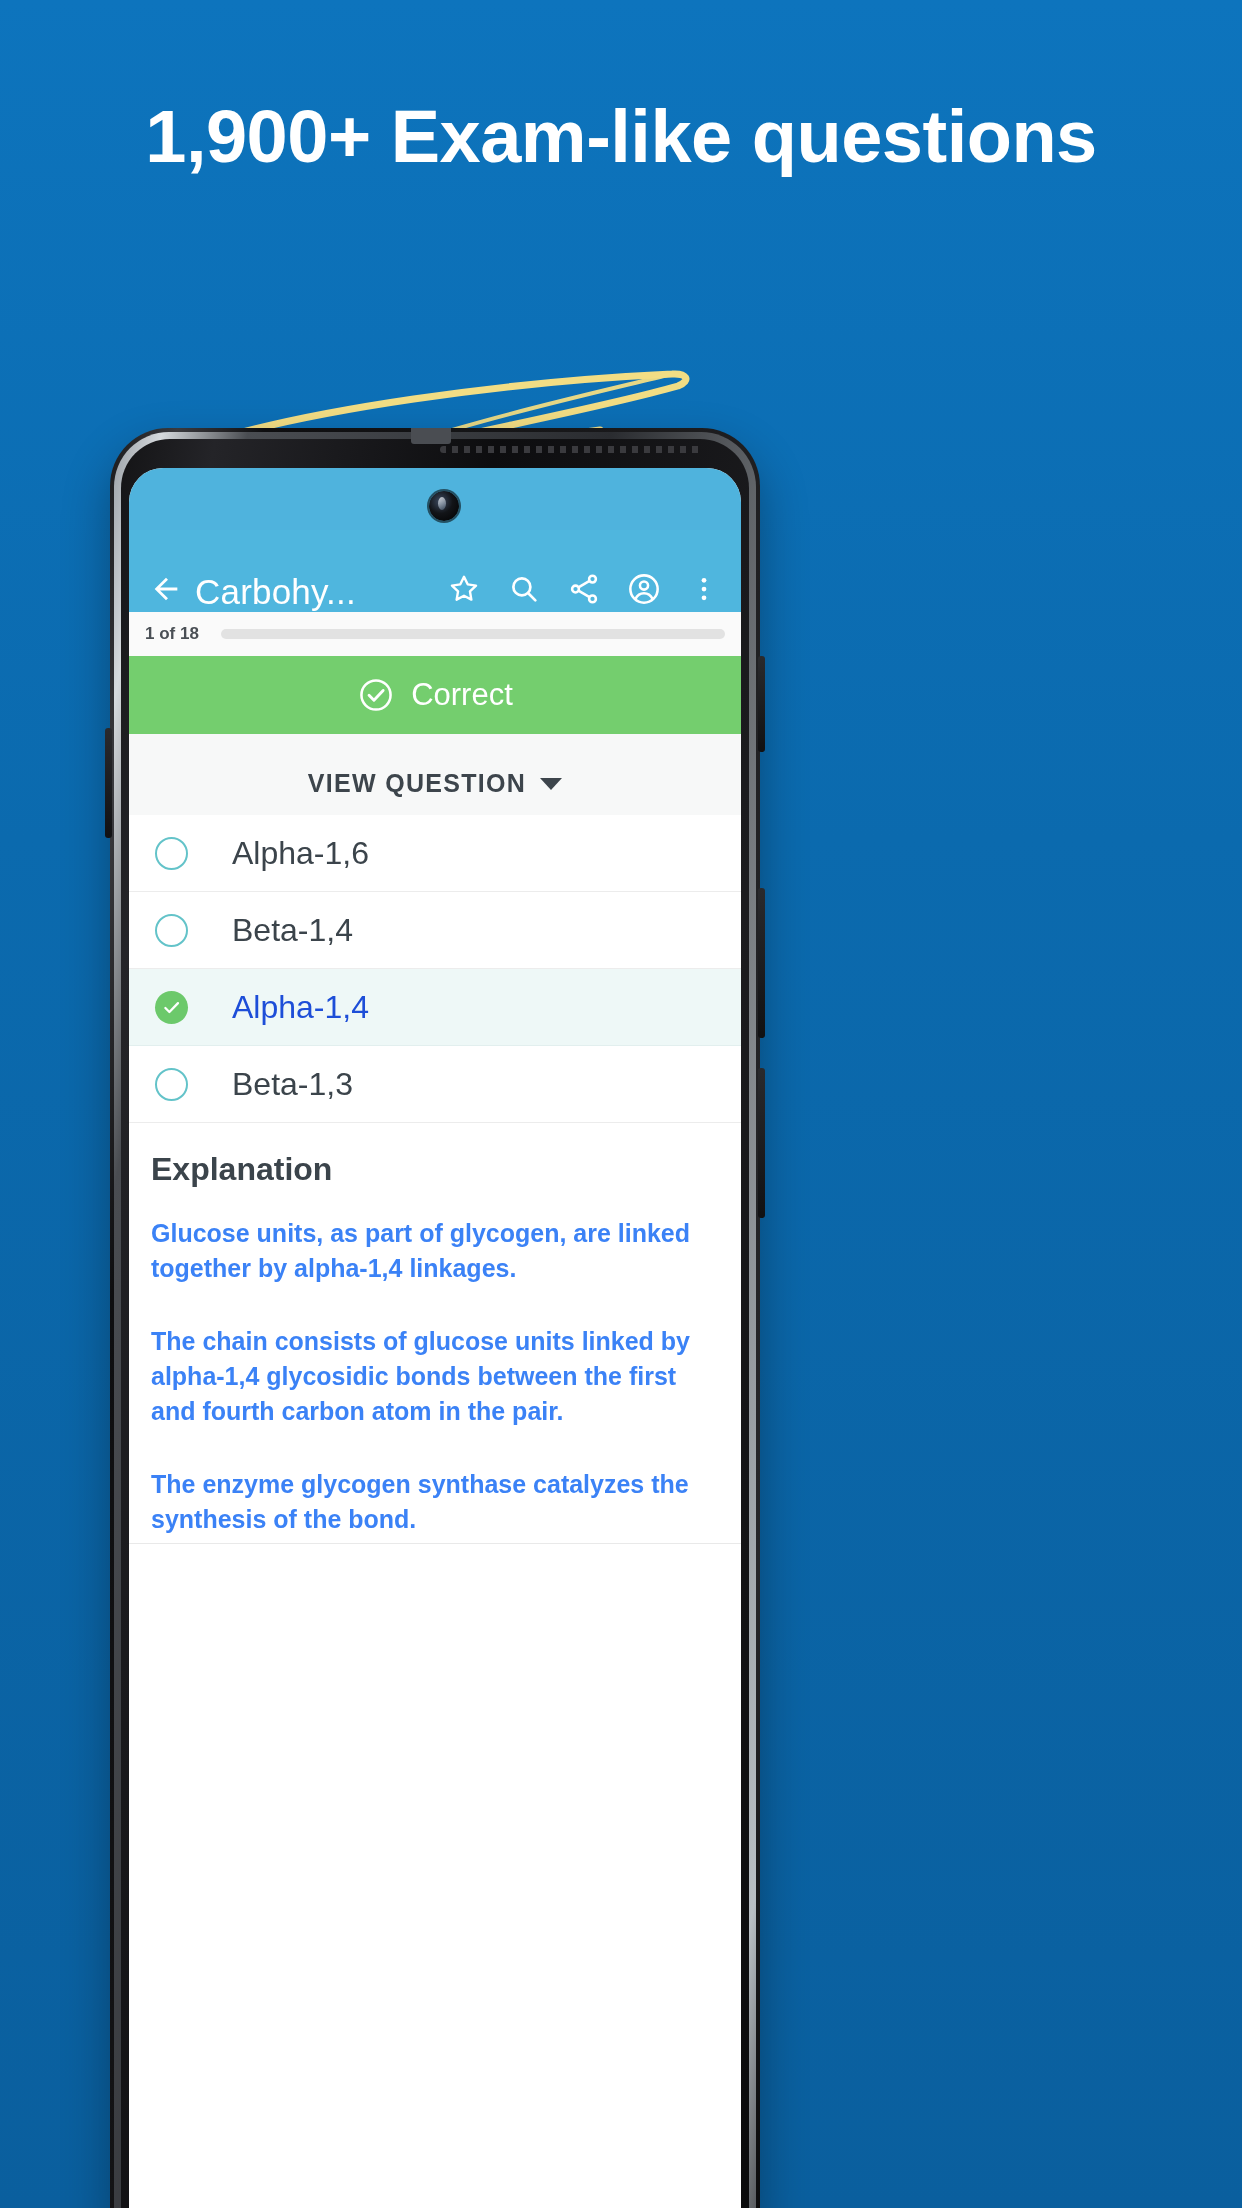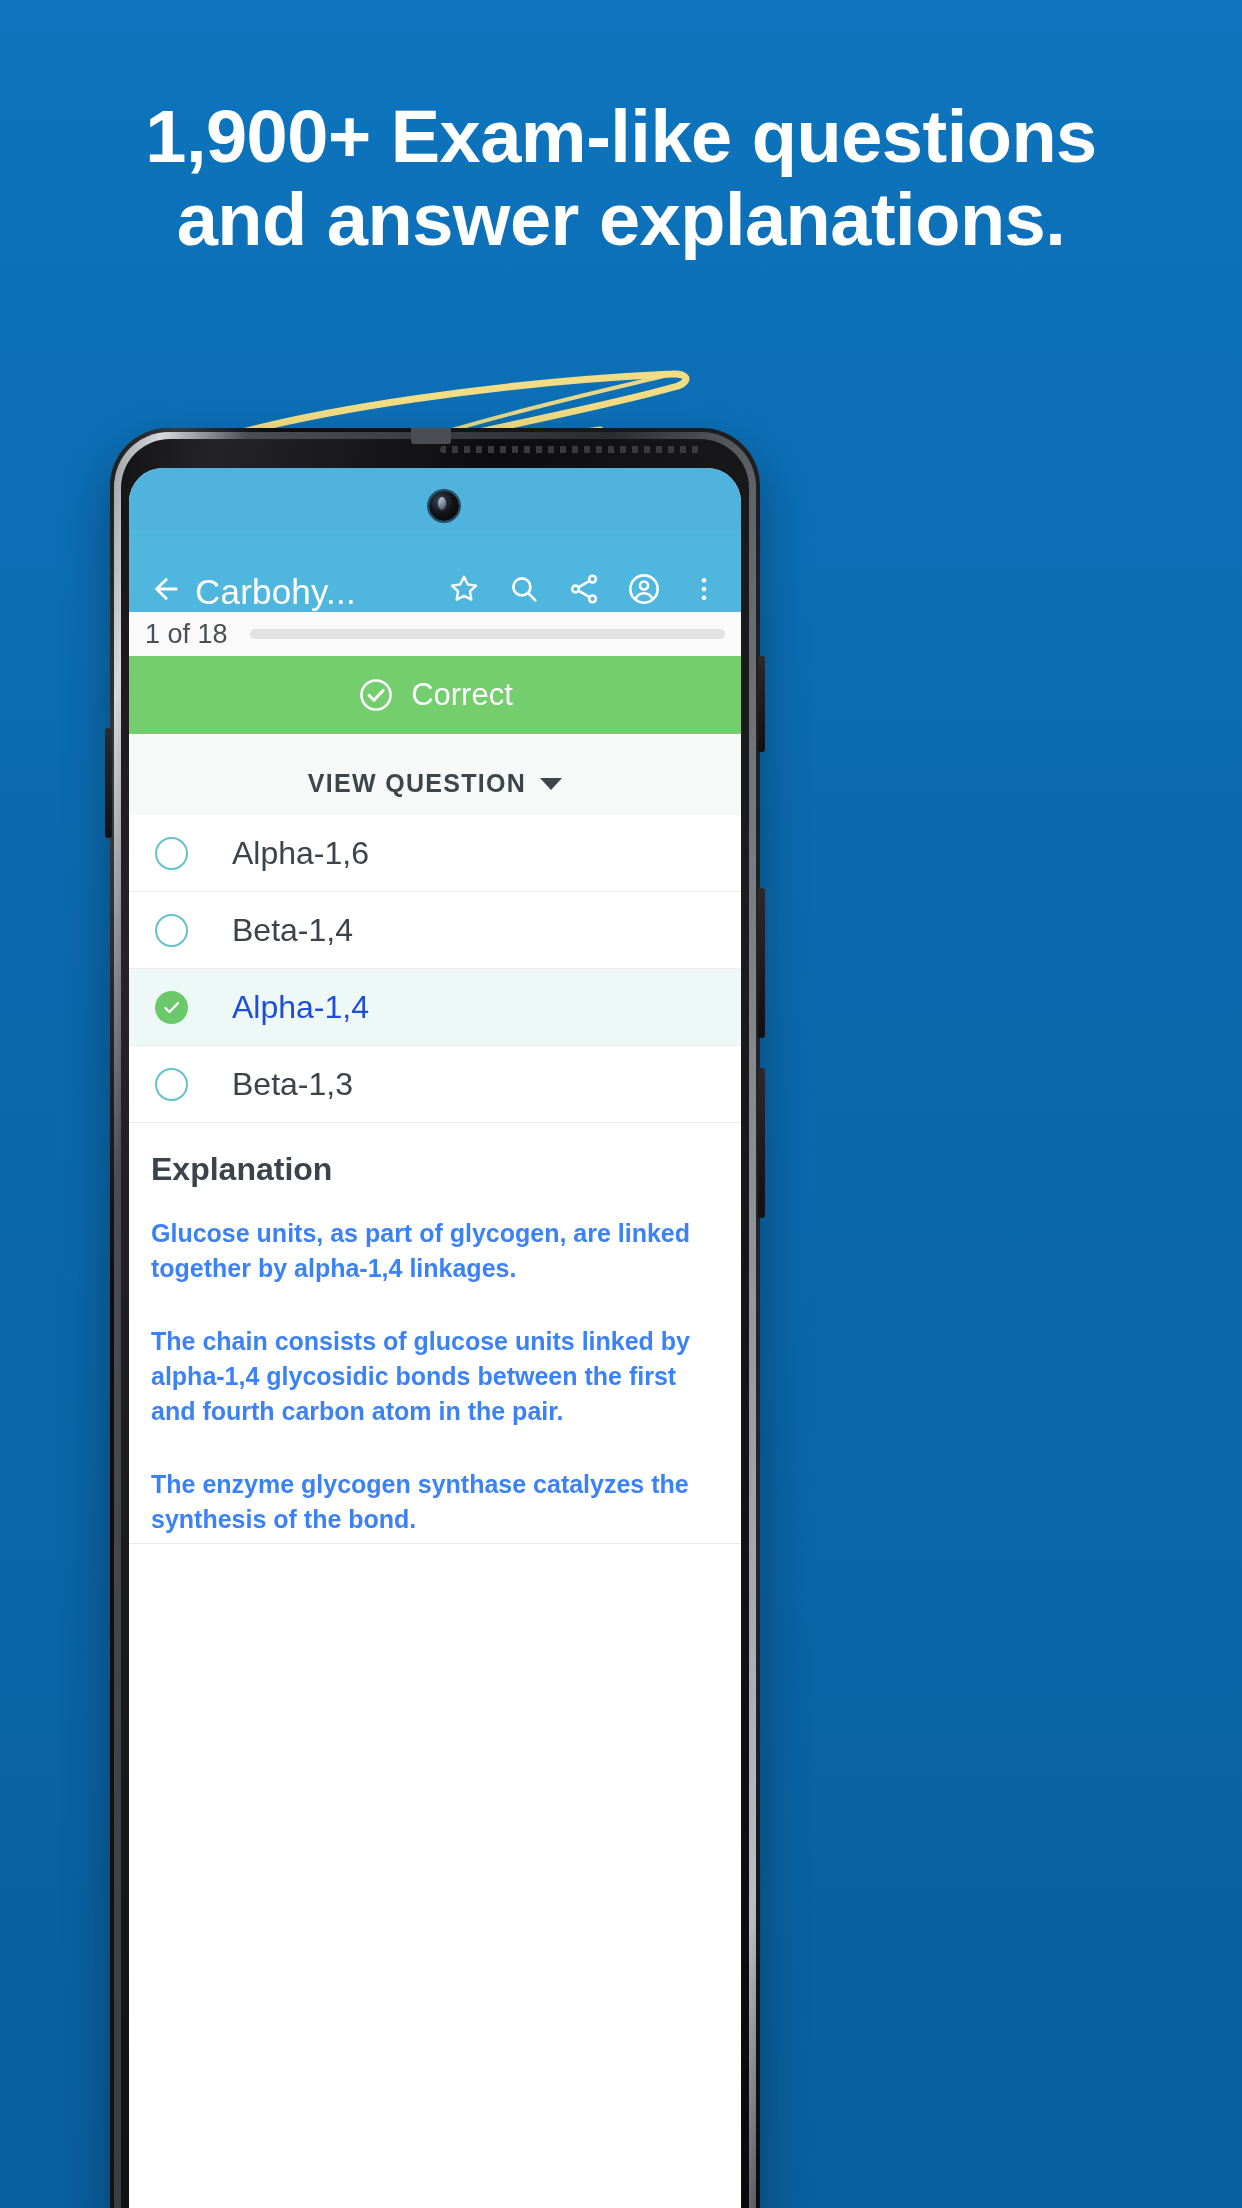--- a/index.html
+++ b/index.html
@@ -104,21 +104,21 @@
     letter-spacing:0.2px;
   }
   .ab-actions{display:flex;align-items:center;gap:14px;}
 
   
   .progress-row{
     position:absolute;left:0;top:144px;width:612px;height:44px;
     background:#fafafa;display:flex;align-items:center;padding:0 16px;
     box-sizing:border-box;
   }
-  .prog-label{color:#4a4f55;font-size:27px;font-weight:400;white-space:nowrap;}
+  .prog-label{color:#4a4f55;font-size:17px;font-weight:700;white-space:nowrap;}
   .prog-track{
     margin-left:22px;flex:1;height:10px;border-radius:5px;background:#e2e2e2;
   }
   .prog-fill{height:10px;border-radius:5px;background:#4fb6de;width:0%;}
 
   
   .correct-banner{
     position:absolute;left:0;top:188px;width:612px;height:78px;
     background:#74ce6e;display:flex;align-items:center;justify-content:center;gap:16px;
   }
@@ -174,21 +174,20 @@
     position:absolute;left:0;top:1075px;width:612px;height:1px;background:#e9e9e9;
   }
 </style>
 </head>
 <body>
 
 <div class="stage">
 
   <div class="headline">
     <span>1,900+ Exam-like questions</span>
-    <span class="l2">and answer explanations.</span>
   </div>
 
   <svg class="swoosh" viewBox="0 0 520 130">
     <path d="M8 90 C 110 58, 300 30, 472 22 C 486 21, 492 28, 478 34 C 380 62, 200 92, 112 122 C 104 126, 106 132, 118 129 C 210 106, 320 88, 400 78" fill="none" stroke="#f2dd84" stroke-width="7" stroke-linecap="round"></path>
     <path d="M472 22 C 400 40, 250 72, 118 122" fill="none" stroke="#f2dd84" stroke-width="4" stroke-linecap="round" opacity="0.95"></path>
   </svg>
 
   <div class="phone">
     <div class="phone-frame"></div>
     <div class="side-btn b1"></div>

